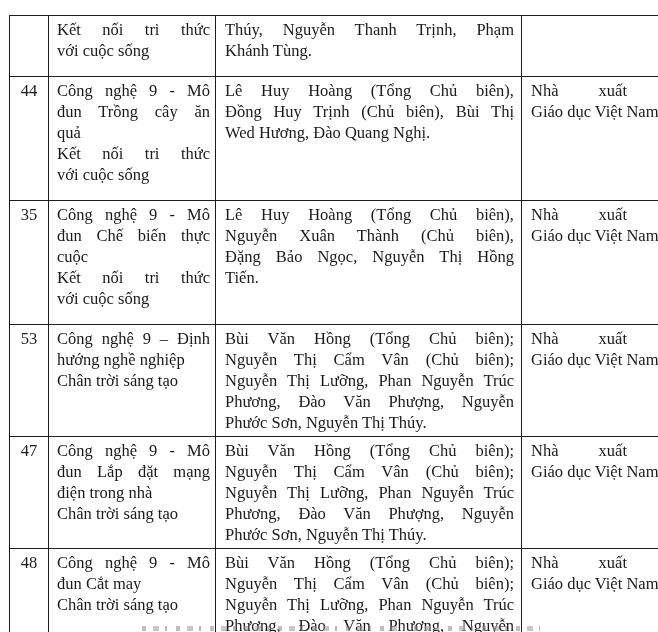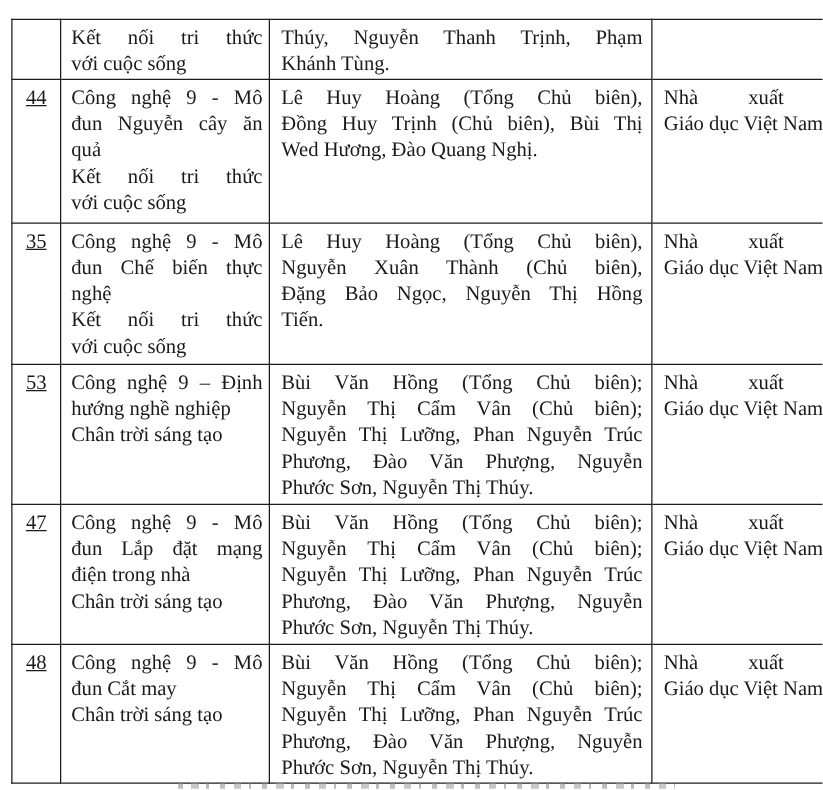--- a/index.html
+++ b/index.html
@@ -18,22 +18,22 @@
     border-collapse: collapse;
     table-layout: fixed;
     font-size: 16.5px;
     line-height: 21px;
   }
   .doc-table td {
     border: 1.6px solid #1c1c1c;
     vertical-align: top;
     overflow: hidden;
   }
-  .col-num      { width: 36px;  text-align: center; padding: 3px 1px 2px 1px; text-decoration: underline; }
-  .col-title    { width: 153px; padding: 3px 5px 2px 8px; }
+  .col-num      { width: 36px;  text-align: center; padding: 3px 1px 2px 1px; }
+  .col-title    { width: 153px; padding: 3px 5px 15px 8px; }
   .col-authors  { width: 289px; padding: 3px 7px 2px 9px; }
   .col-publisher{ width: 160px; padding: 3px 6px 2px 9px; }
   tbody tr:nth-child(1) { height: 47px; }
   tbody tr:nth-child(2) { height: 115px; }
   tbody tr:nth-child(3) { height: 113px; }
   tbody tr:nth-child(4) { height: 112px; }
   tbody tr:nth-child(5) { height: 112px; }
   tbody tr:nth-child(6) { height: 108px; }
   .line {
     text-align: justify;
@@ -78,21 +78,21 @@
         </td>
     <td class="col-publisher"></td>
   </tr>
       <tr>
     <td class="col-num">
       <div class="line last">44</div>
     </td>
     <td class="col-title">
       <div>
             <div class="line">Công nghệ 9 - Mô</div>
-            <div class="line">đun Nguyễn cây ăn</div>
+            <div class="line">đun Trồng cây ăn</div>
             <div class="line last">quả</div>
           </div>
       <div>
             <div class="line">Kết nối tri thức</div>
             <div class="line last">với cuộc sống</div>
           </div>
     </td>
     <td class="col-authors">
           <div class="line">Lê Huy Hoàng (Tổng Chủ biên),</div>
           <div class="line">Đồng Huy Trịnh (Chủ biên), Bùi Thị</div>
@@ -104,21 +104,21 @@
         </td>
   </tr>
       <tr>
     <td class="col-num">
       <div class="line last">35</div>
     </td>
     <td class="col-title">
       <div>
             <div class="line">Công nghệ 9 - Mô</div>
             <div class="line">đun Chế biến thực</div>
-            <div class="line last">nghệ</div>
+            <div class="line last">cuộc</div>
           </div>
       <div>
             <div class="line">Kết nối tri thức</div>
             <div class="line last">với cuộc sống</div>
           </div>
     </td>
     <td class="col-authors">
           <div class="line">Lê Huy Hoàng (Tổng Chủ biên),</div>
           <div class="line">Nguyễn Xuân Thành (Chủ biên),</div>
           <div class="line">Đặng Bảo Ngọc, Nguyễn Thị Hồng</div>

